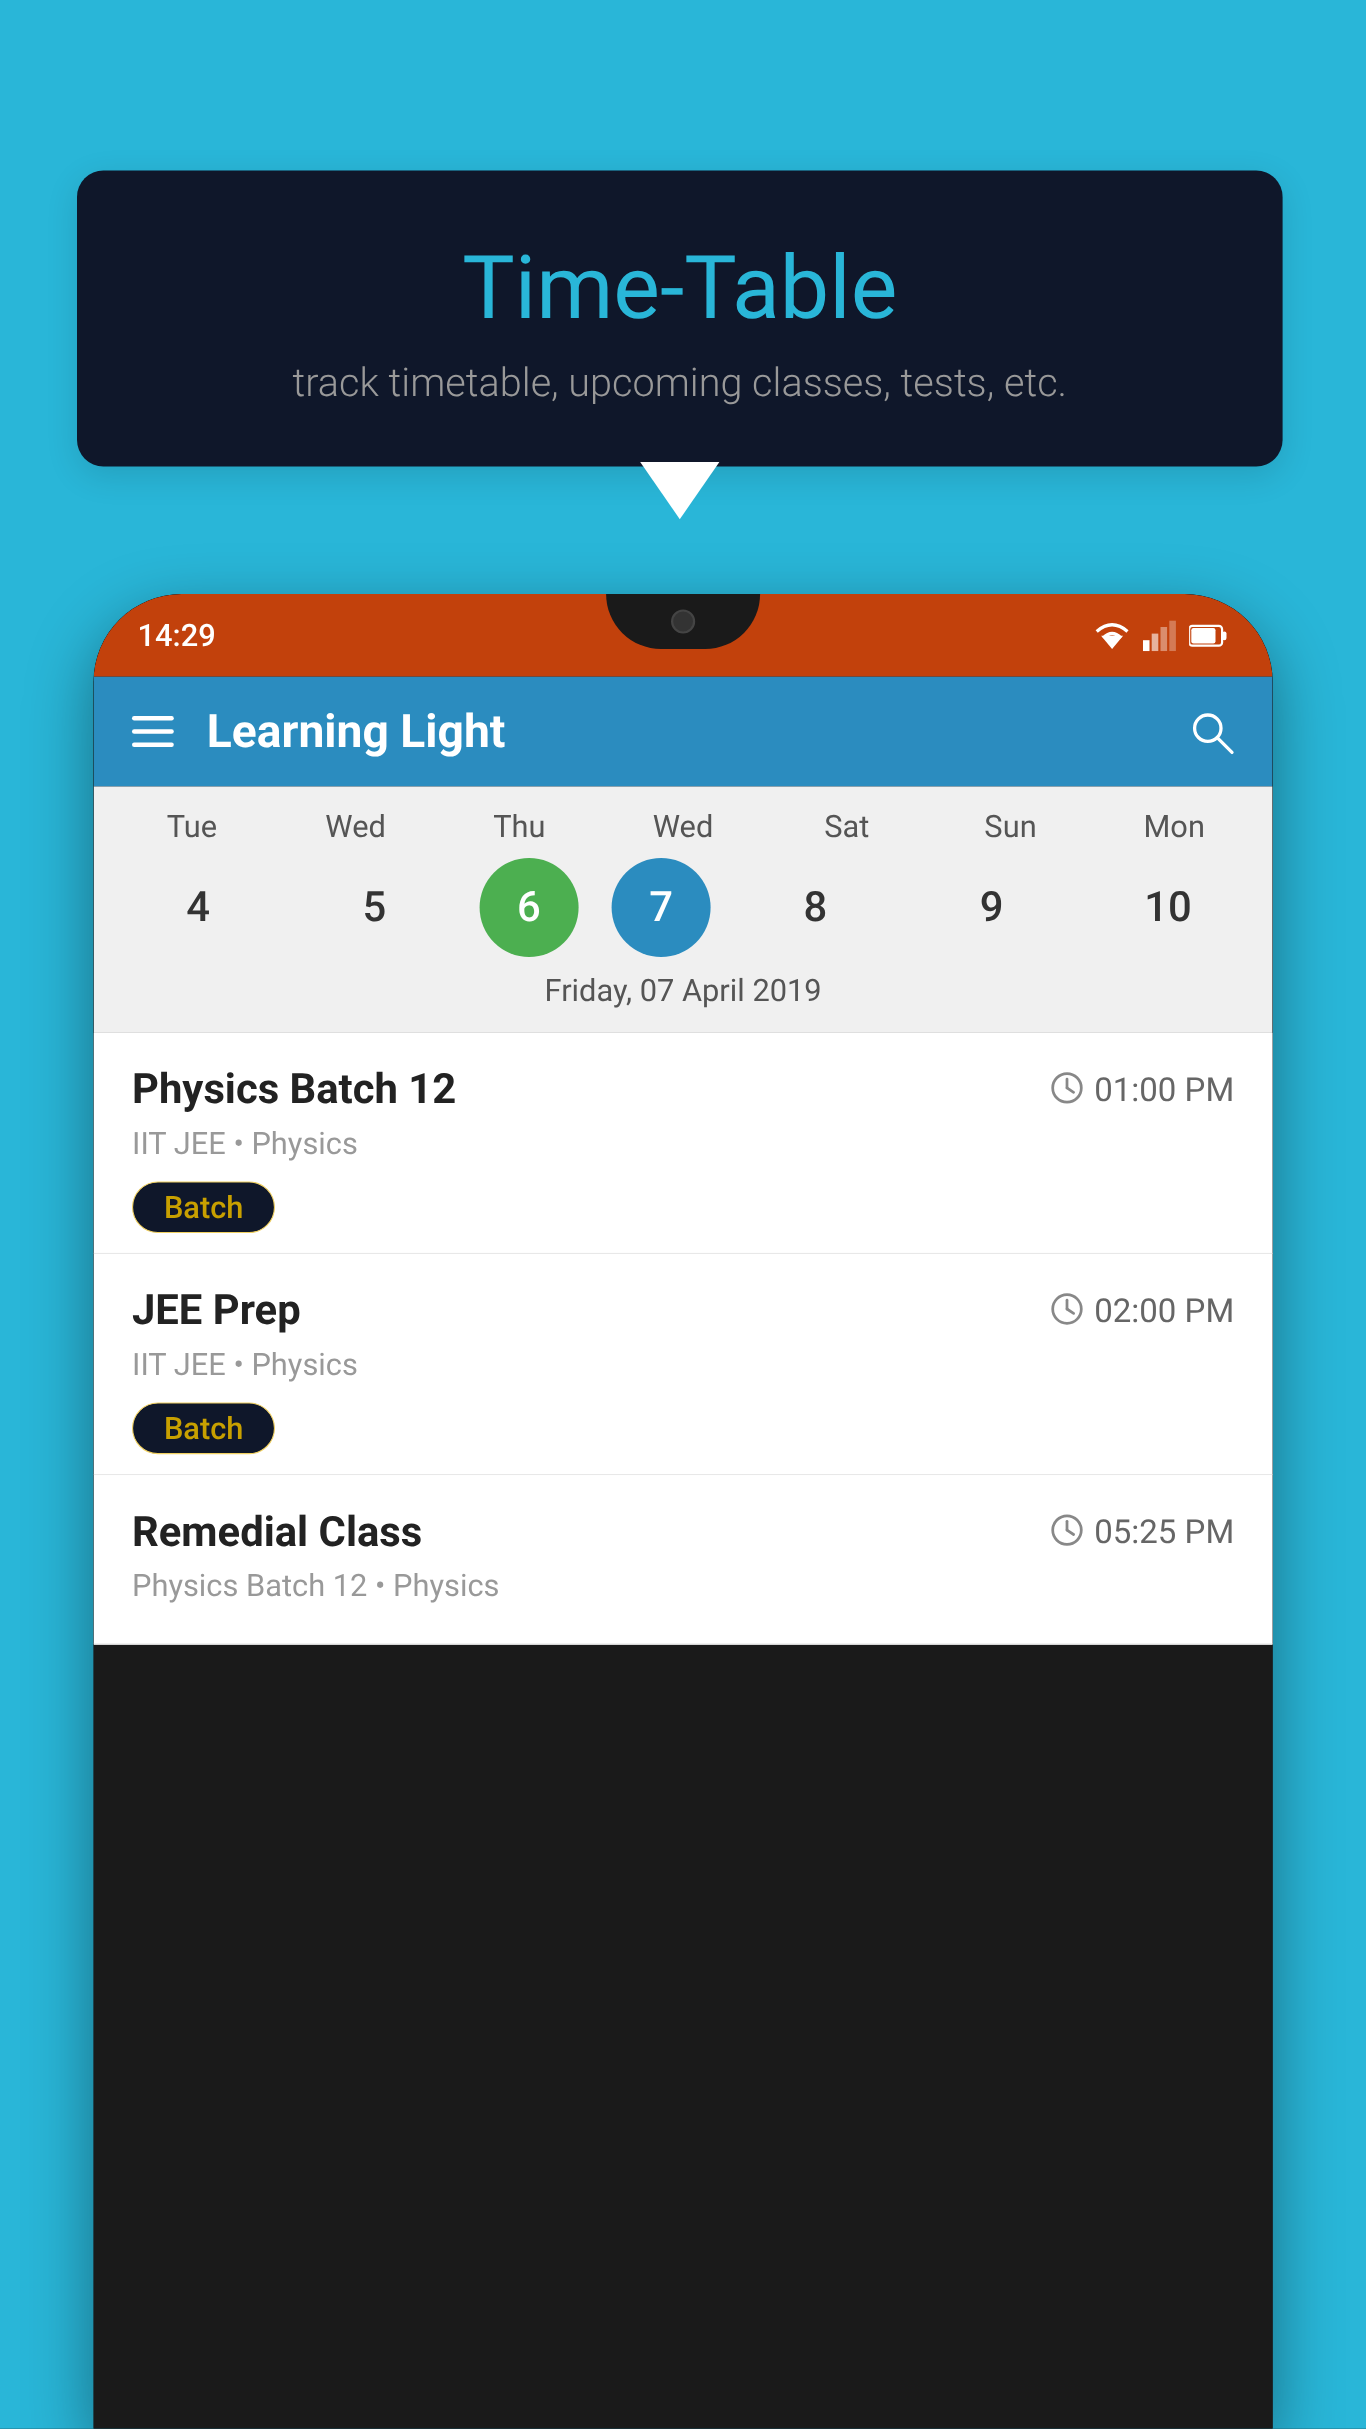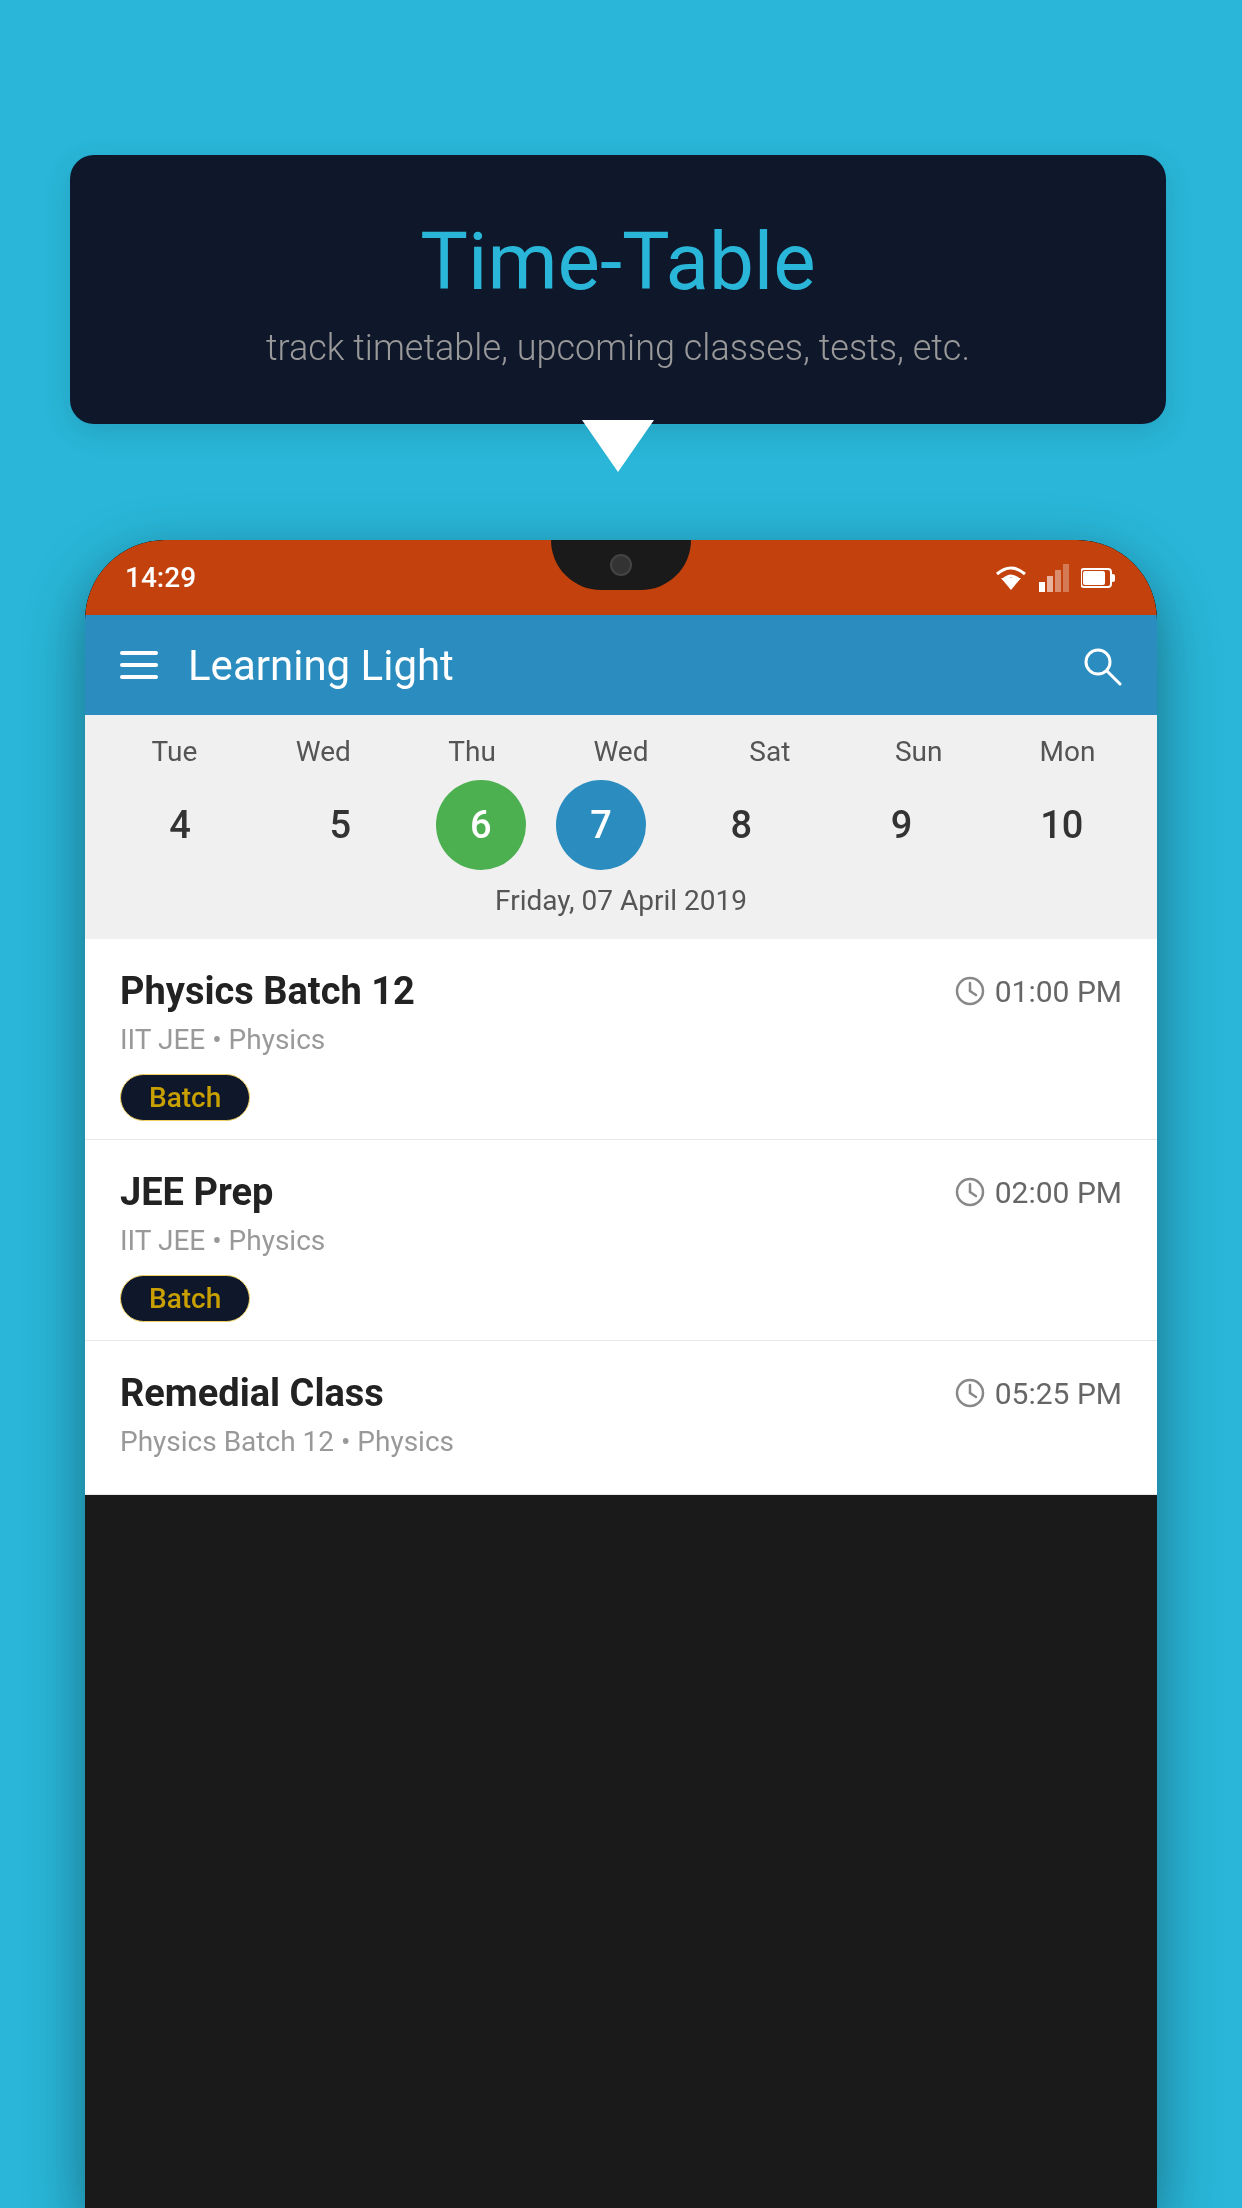--- a/index.html
+++ b/index.html
@@ -140,21 +140,21 @@
     .hamburger-line {
       width: 38px;
       height: 4px;
       background: white;
       border-radius: 2px;
     }
 
     .app-title {
       color: white;
       font-size: 42px;
-      font-weight: 400;
+      font-weight: 700;
       flex: 1;
     }
 
     
     .calendar-strip {
       background: #f0f0f0;
       padding: 20px 10px 10px;
     }
 
     .day-headers {
@@ -234,21 +234,21 @@
     }
 
     .schedule-item-title {
       font-size: 38px;
       font-weight: 700;
       color: #222;
     }
 
     .schedule-item-time {
       display: flex;
-      align-items: center;
+      align-items: flex-start;
       gap: 10px;
       color: #666;
       font-size: 30px;
     }
 
     .schedule-item-sub {
       color: #999;
       font-size: 28px;
       margin-bottom: 18px;
     }

